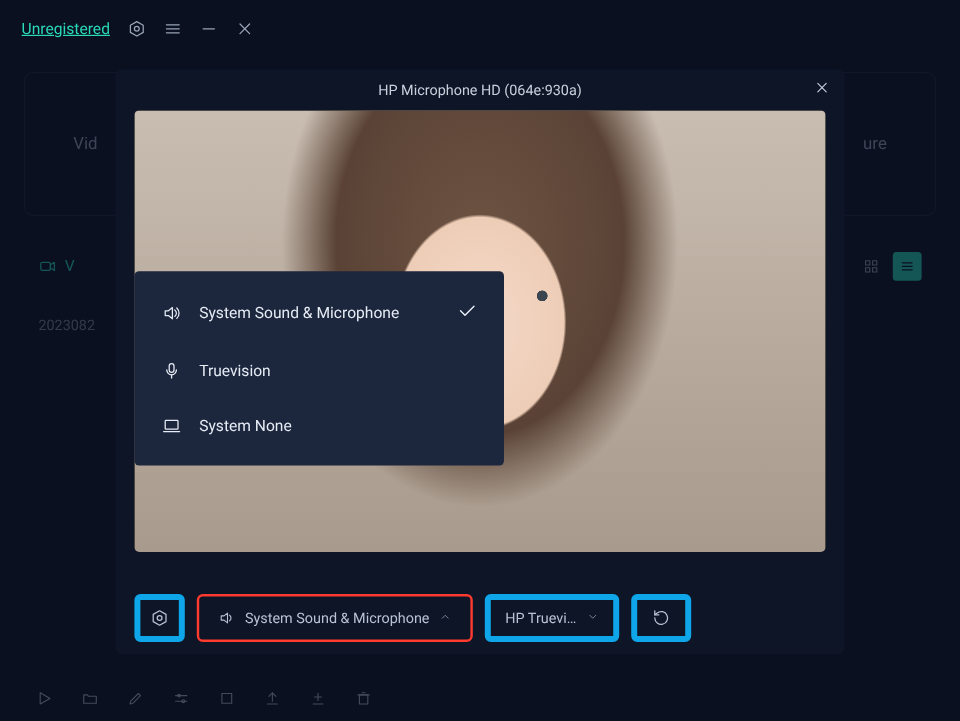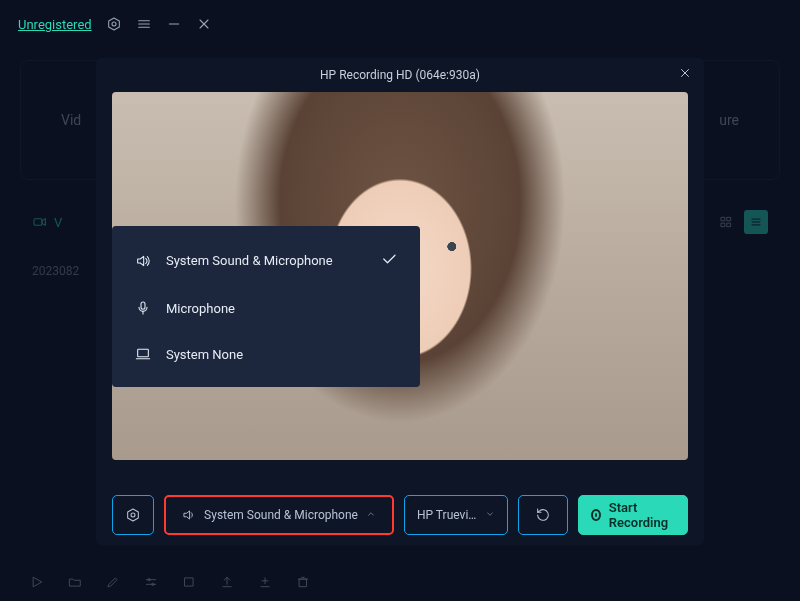--- a/index.html
+++ b/index.html
@@ -203,21 +203,21 @@
     
     .controls {
       display: flex;
       align-items: center;
       gap: 10px;
       padding: 14px 16px 10px 16px;
       margin-top: auto;
     }
     .btn {
       height: 40px;
-      border: 1px solid #0ea5e9;
+      border: 5px solid #0ea5e9;
       border-radius: 5px;
       background: #0d1527;
       color: #b8c2d4;
       display: flex;
       align-items: center;
       padding: 0 12px;
       font-size: 12px;
       gap: 8px;
       cursor: pointer;
     }
@@ -335,21 +335,21 @@
             <line x1="5" y1="17" x2="19" y2="17"></line>
           </svg>
       </div>
     </div>
   </div>
   <div class="datestamp">2023082</div>
 </div>
 
 <div class="modal-wrap">
   <div class="modal-head">
-    <span>HP Recording HD (064e:930a)</span>
+    <span>HP Microphone HD (064e:930a)</span>
     <span class="close-x">
       <svg viewBox="0 0 24 24" width="14" height="14">
           <line x1="6" y1="6" x2="18" y2="18"></line>
           <line x1="6" y1="18" x2="18" y2="6"></line>
         </svg>
     </span>
   </div>
 
   <div class="preview">
     <div class="portrait"></div>
@@ -372,21 +372,21 @@
       </span>
     </div>
     <div class="menu-item">
       <span class="mi-icon">
         <svg viewBox="0 0 24 24" width="16" height="16">
             <rect x="9" y="3" width="6" height="11" rx="3"></rect>
             <path d="M6 11a6 6 0 0 0 12 0"></path>
             <line x1="12" y1="17" x2="12" y2="21"></line>
           </svg>
       </span>
-      <span>Microphone</span>
+      <span>Truevision</span>
     </div>
     <div class="menu-item">
       <span class="mi-icon">
         <svg viewBox="0 0 24 24" width="16" height="16">
             <rect x="4" y="5" width="16" height="11" rx="1"></rect>
             <line x1="2" y1="19" x2="22" y2="19"></line>
           </svg>
       </span>
       <span>System None</span>
     </div>
@@ -418,24 +418,20 @@
             <polyline points="6,9 12,15 18,9"></polyline>
           </svg>
       </span>
     </div>
     <div class="btn rewind">
       <svg viewBox="0 0 24 24" width="16" height="16">
           <path d="M4 12a8 8 0 1 0 3-6.3L4 8"></path>
           <polyline points="4,3 4,8 9,8"></polyline>
         </svg>
     </div>
-    <div class="btn record">
-      <span class="rec-dot"></span>
-      <span>Start Recording</span>
-    </div>
   </div>
 </div>
 
 <div class="bottom-bar">
   <span class="ic">
       <svg viewBox="0 0 24 24" width="14" height="14">
         <polygon points="6,4 20,12 6,20"></polygon>
       </svg>
     </span>
   <span class="ic">

